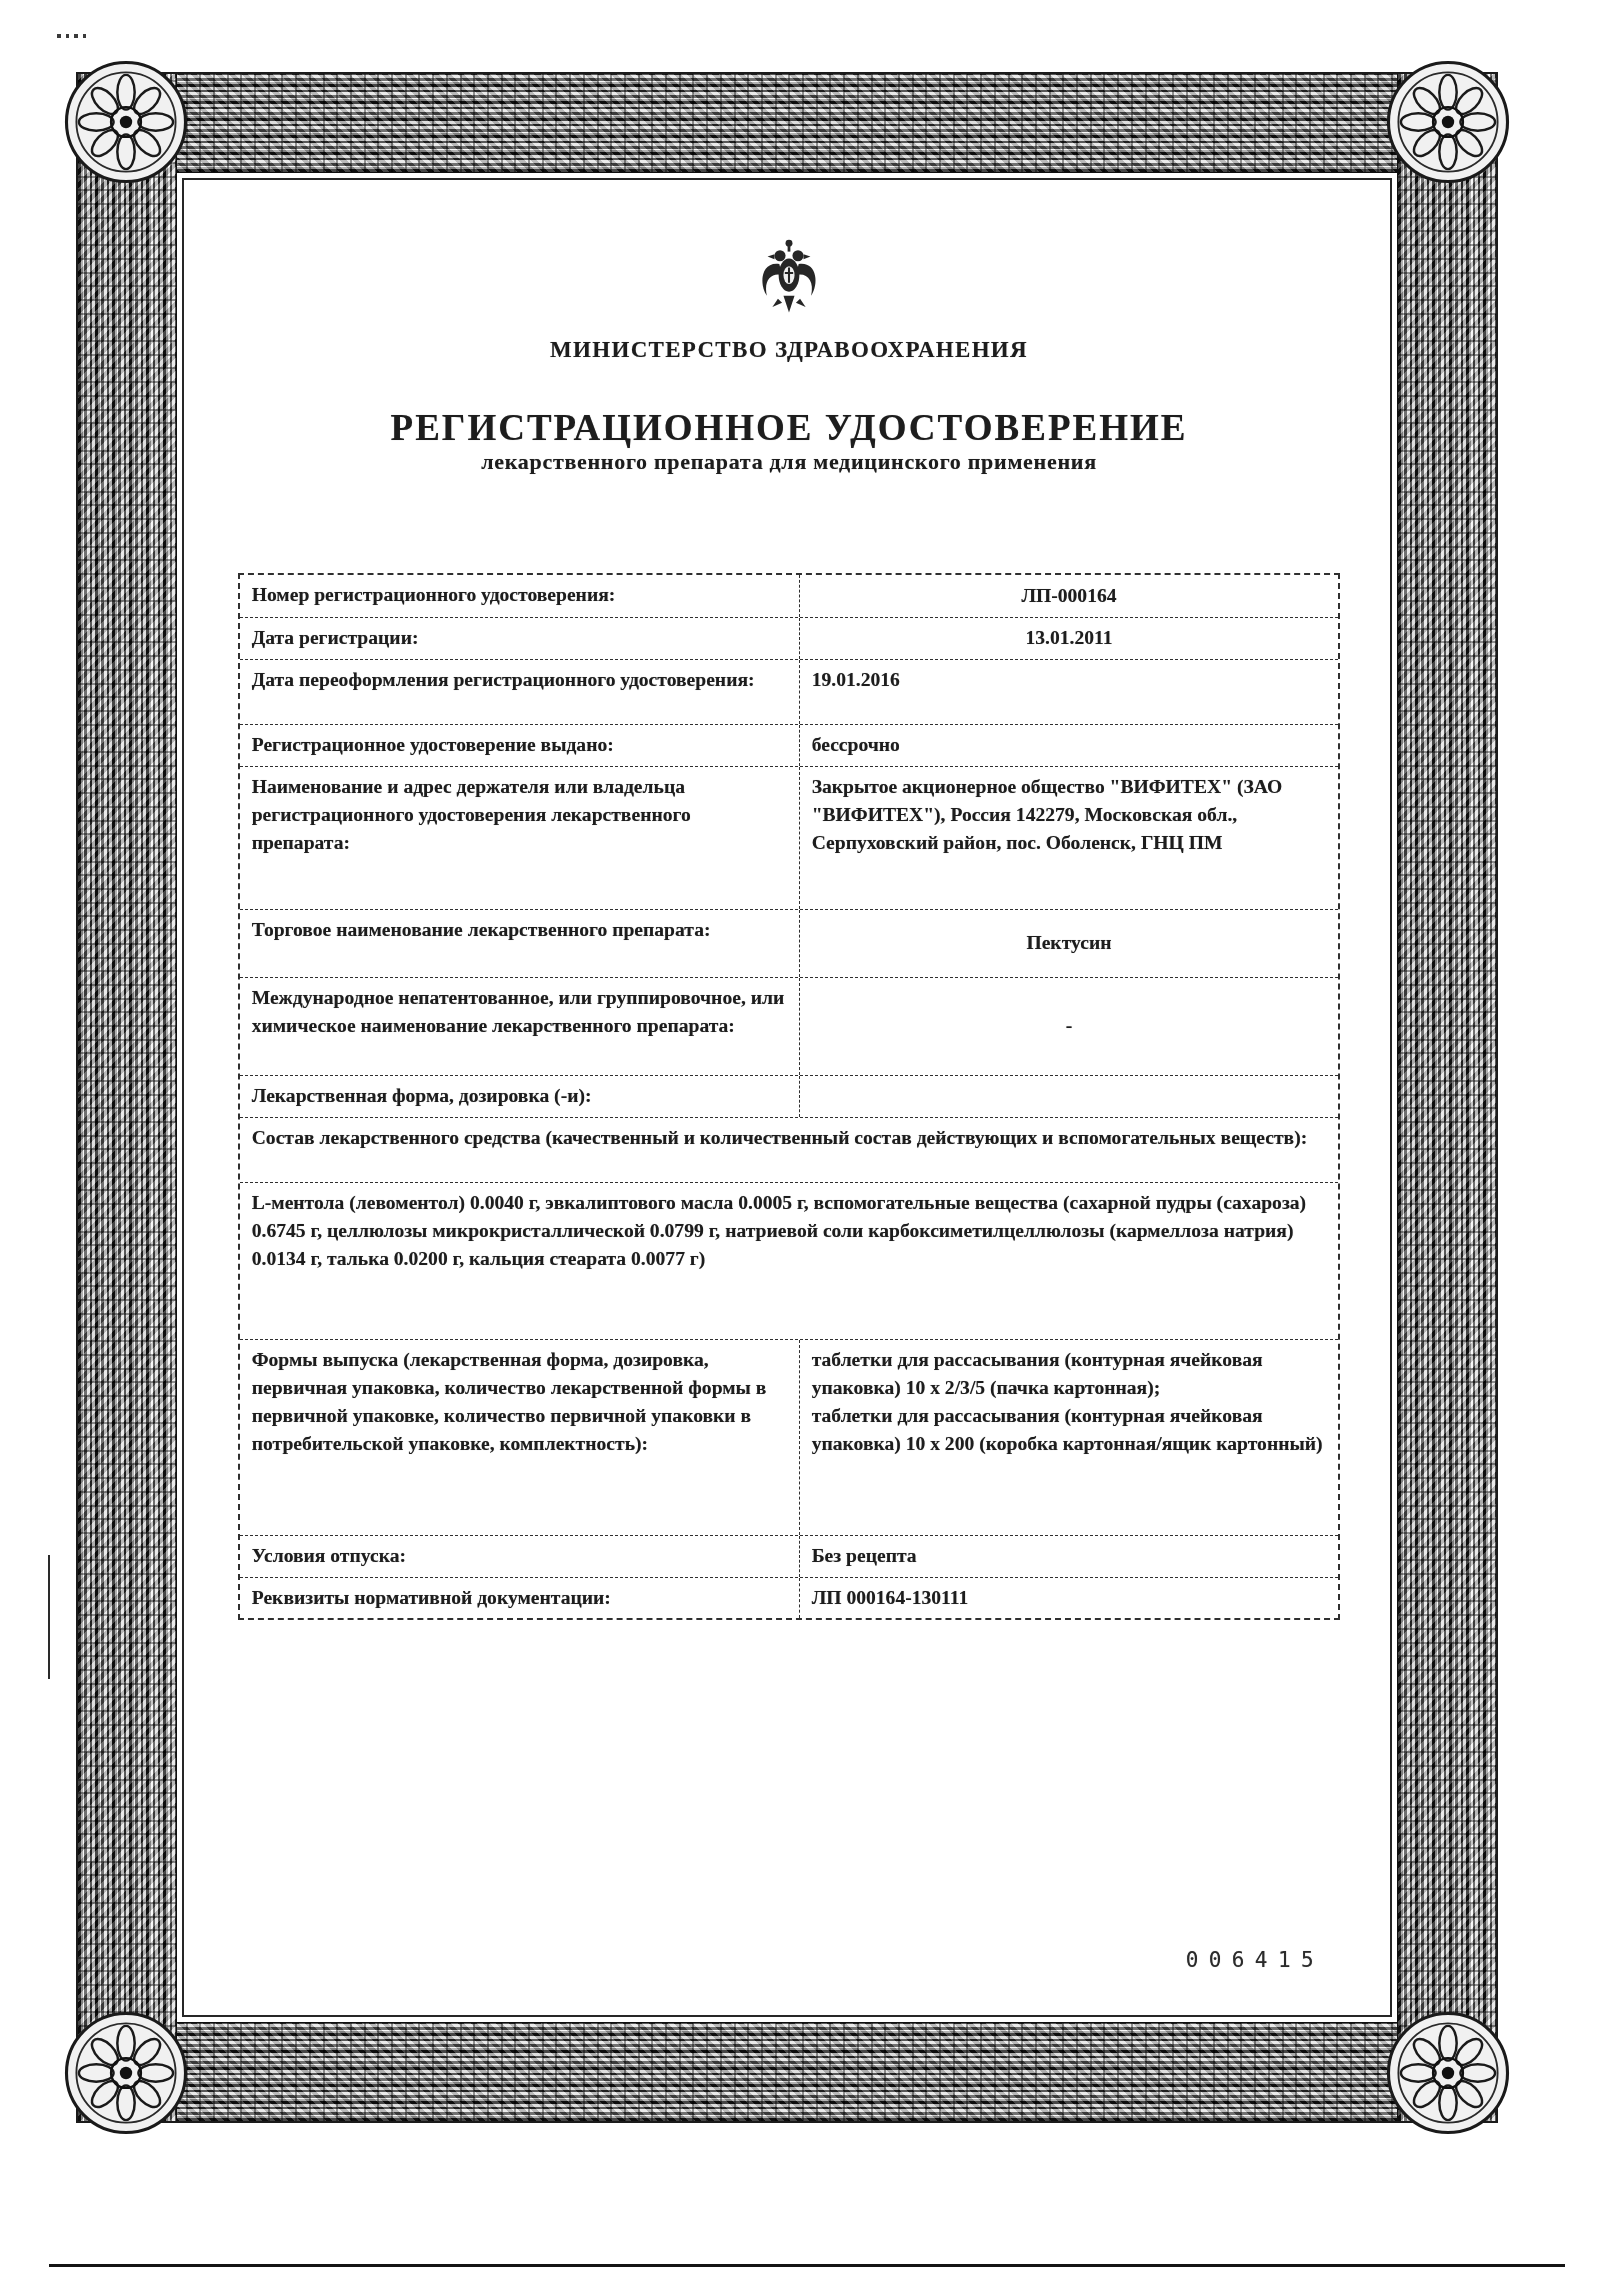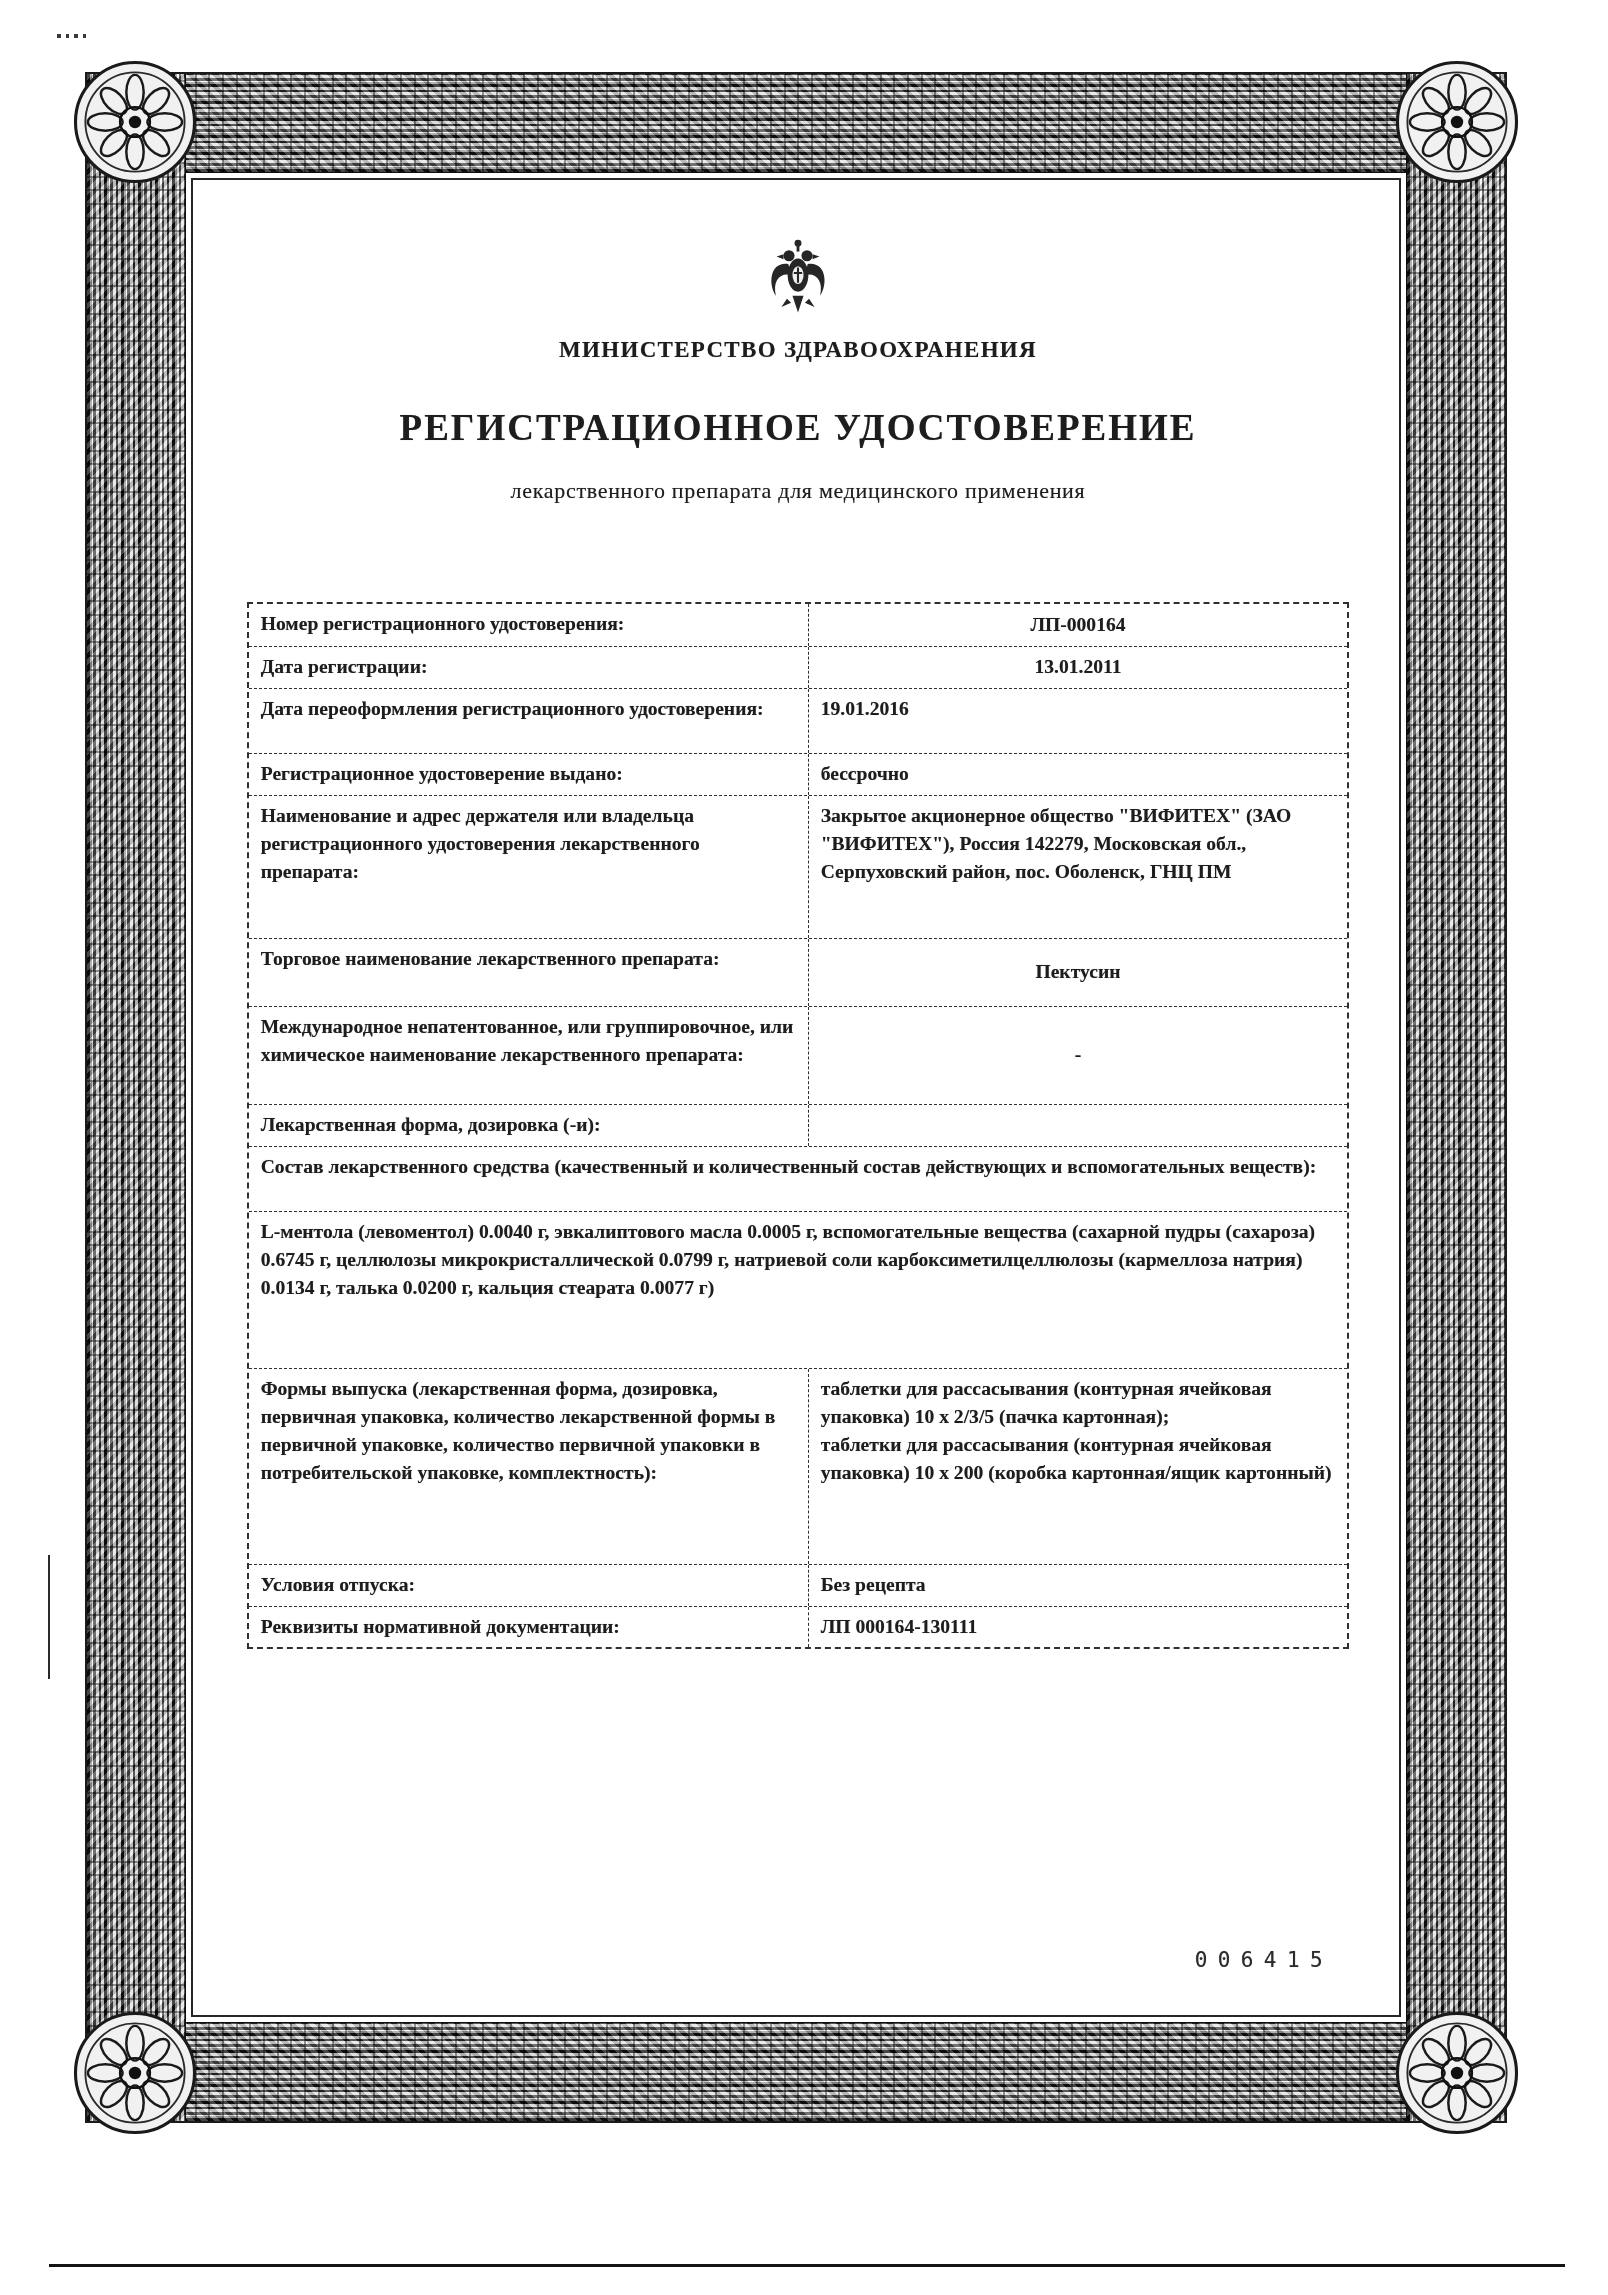--- a/index.html
+++ b/index.html
@@ -12,21 +12,21 @@
     height: 2295px;
     position: relative;
     overflow: hidden;
     font-family: "Liberation Serif", "DejaVu Serif", serif;
     color: #1d1d1d;
   }
 
   
   .frame {
     position: absolute;
-    left: 85px;
+    left: 76px;
     top: 72px;
     width: 1422px;
     height: 2051px;
     border: 2px solid #1b1b1b;
     box-sizing: border-box;
     background: #ffffff;
   }
   .band {
     position: absolute;
     filter: contrast(1.05) grayscale(1);
@@ -93,23 +93,22 @@
 
   .cert-title {
     margin-top: 41px;
     text-align: center;
     font-weight: bold;
     font-size: 37px;
     letter-spacing: 2px;
   }
 
   .cert-subtitle {
-    margin-top: 29px;
     text-align: center;
-    font-weight: normal;
+    font-weight: bold;
     font-size: 22px;
     letter-spacing: 0.7px;
   }
 
   
   .rtable {
     width: 1102px;
     margin: 98px auto 0 auto;
     border: 2px dashed #2f2f2f;
     box-sizing: border-box;

